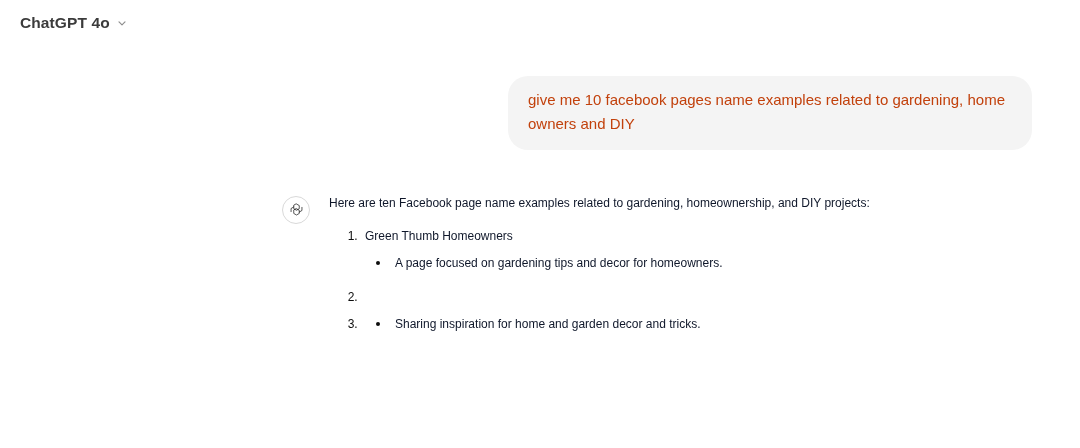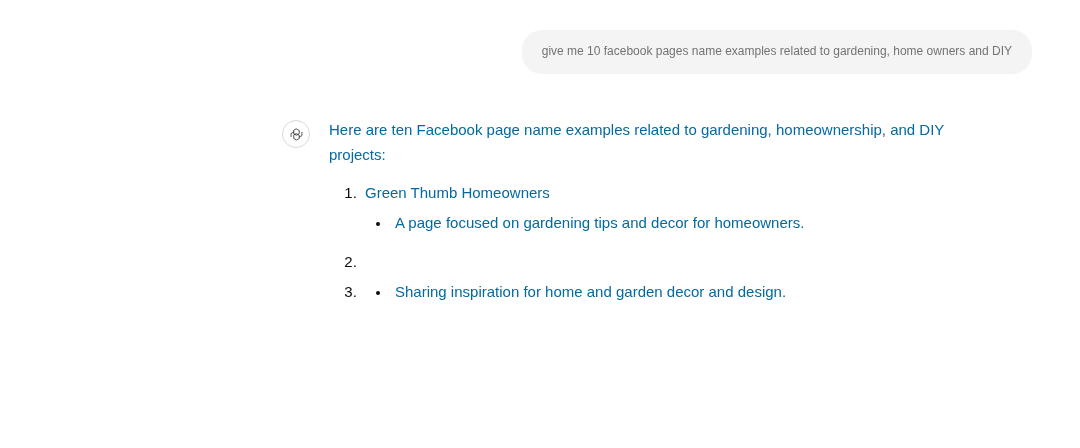--- a/index.html
+++ b/index.html
@@ -65,23 +65,23 @@
     display: flex;
     justify-content: flex-end;
     margin-top: 30px;
   }
   .user-bubble {
     background: #f4f4f4;
     border-radius: 20px;
     padding: 12px 20px 13px 20px;
     max-width: 524px;
     box-sizing: border-box;
-    font-size: 12px;
+    font-size: 15px;
     line-height: 1.62;
-    color: #737373;
+    color: #c2410c;
     margin-right: 24px;
   }
 
   
   .assistant-row {
     display: flex;
     align-items: flex-start;
     margin-top: 44px;
     padding-left: 258px;
   }
@@ -94,23 +94,23 @@
     align-items: center;
     justify-content: center;
     flex: 0 0 auto;
     margin-top: 2px;
     background: #ffffff;
   }
   .avatar svg { display: block; }
 
   .assistant-body {
     margin-left: 19px;
-    font-size: 15px;
+    font-size: 12px;
     line-height: 1.62;
-    color: #0369a1;
+    color: #0f172a;
     max-width: 660px;
   }
   .assistant-intro {
     margin: 0;
   }
 
   ol.answer-list {
     margin: 14px 0 0 0;
     padding-left: 32px;
     list-style-type: decimal;
@@ -138,20 +138,30 @@
     color: #0d0d0d;
     font-size: 13px;
   }
   .sub-text { }
 </style>
 </head>
 <body>
 
 <div class="app">
 
+  <div class="header">
+    <div class="model-switcher">
+      <span class="model-name">ChatGPT 4o</span>
+      <span class="chevron">
+        <svg viewBox="0 0 16 16" width="12" height="12" fill="none" stroke="currentColor" stroke-width="1.6" stroke-linecap="round" stroke-linejoin="round">
+            <path d="M4 6.5 L8 10.5 L12 6.5"></path>
+          </svg>
+      </span>
+    </div>
+  </div>
 
   <div class="conversation">
 
     <div class="user-row">
       <div class="user-bubble">give me 10 facebook pages name examples related to gardening, home owners and DIY</div>
     </div>
 
     <div class="assistant-row">
       <div class="avatar">
         <svg viewBox="0 0 24 24" width="15" height="15" fill="none" stroke="#0d0d0d" stroke-width="1.1" stroke-linejoin="round" stroke-linecap="round">
@@ -171,21 +181,21 @@
               <li>
                 <span class="sub-text">A page focused on gardening tips and decor for homeowners.</span>
               </li>
             </ul>
           </li>
           <li>
           </li>
           <li>
             <ul class="sub-list">
               <li>
-                <span class="sub-text">Sharing inspiration for home and garden decor and design.</span>
+                <span class="sub-text">Sharing inspiration for home and garden decor and tricks.</span>
               </li>
             </ul>
           </li>
         </ol>
       </div>
     </div>
 
   </div>
 </div>
 

